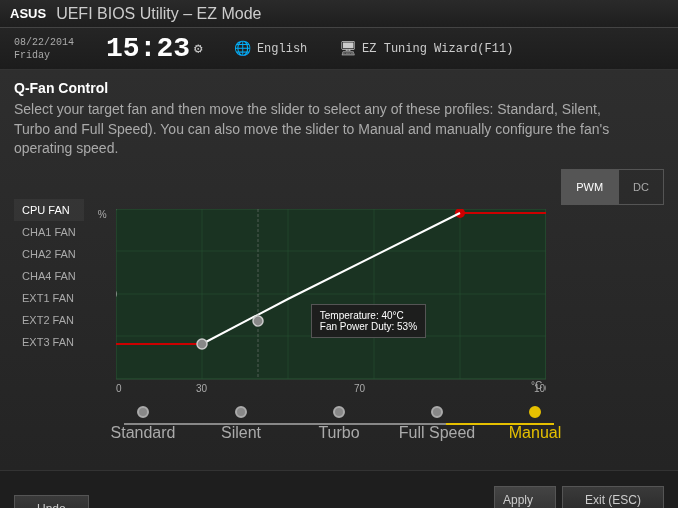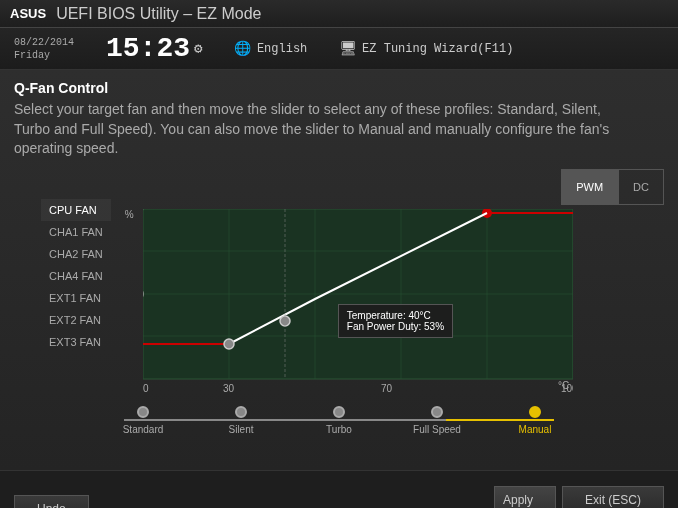--- a/index.html
+++ b/index.html
@@ -79,21 +79,20 @@
       display: flex;
       gap: 14px;
     }
 
     
     .fan-list {
       display: flex;
       flex-direction: column;
       gap: 0px;
       padding-top: 30px;
-      margin-left: 27px;
     }
     .fan-item {
       font-size: 11px;
       color: #aaa;
       padding: 5px 8px;
       cursor: pointer;
       white-space: nowrap;
     }
     .fan-item.active {
       color: #fff;
@@ -185,21 +184,21 @@
       height: 12px;
       border-radius: 50%;
       background: #888;
       border: 2px solid #aaa;
     }
     .slider-dot.active {
       background: #e6c000;
       border-color: #e6c000;
     }
     .slider-label {
-      font-size: 10px;
+      font-size: 16px;
       color: #aaa;
       margin-top: 2px;
     }
     .slider-label.active { color: #e6c000; }
 
     
     .button-row {
       display: flex;
       justify-content: space-between;
       align-items: center;

